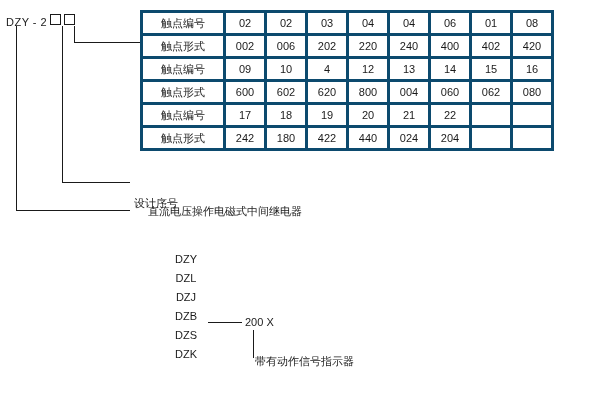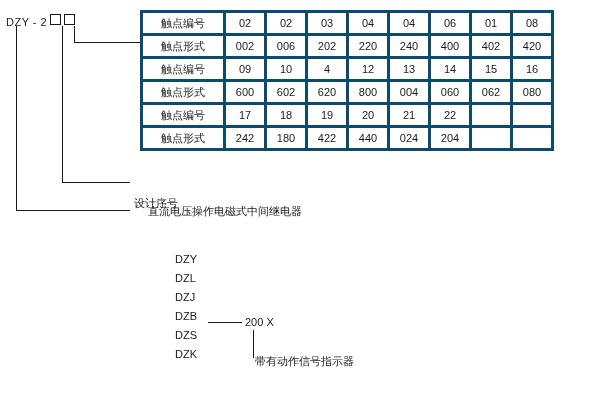--- a/index.html
+++ b/index.html
@@ -80,20 +80,21 @@
   
   #series-list {
     position: absolute;
     left: 175px;
     top: 250px;
     font-size: 11px;
     line-height: 19px;
   }
   #series-list div {
     height: 19px;
+    text-align: center;
   }
 
   #series-suffix {
     position: absolute;
     left: 245px;
     top: 316px;
     font-size: 11px;
     white-space: nowrap;
   }
   #indicator-note {

